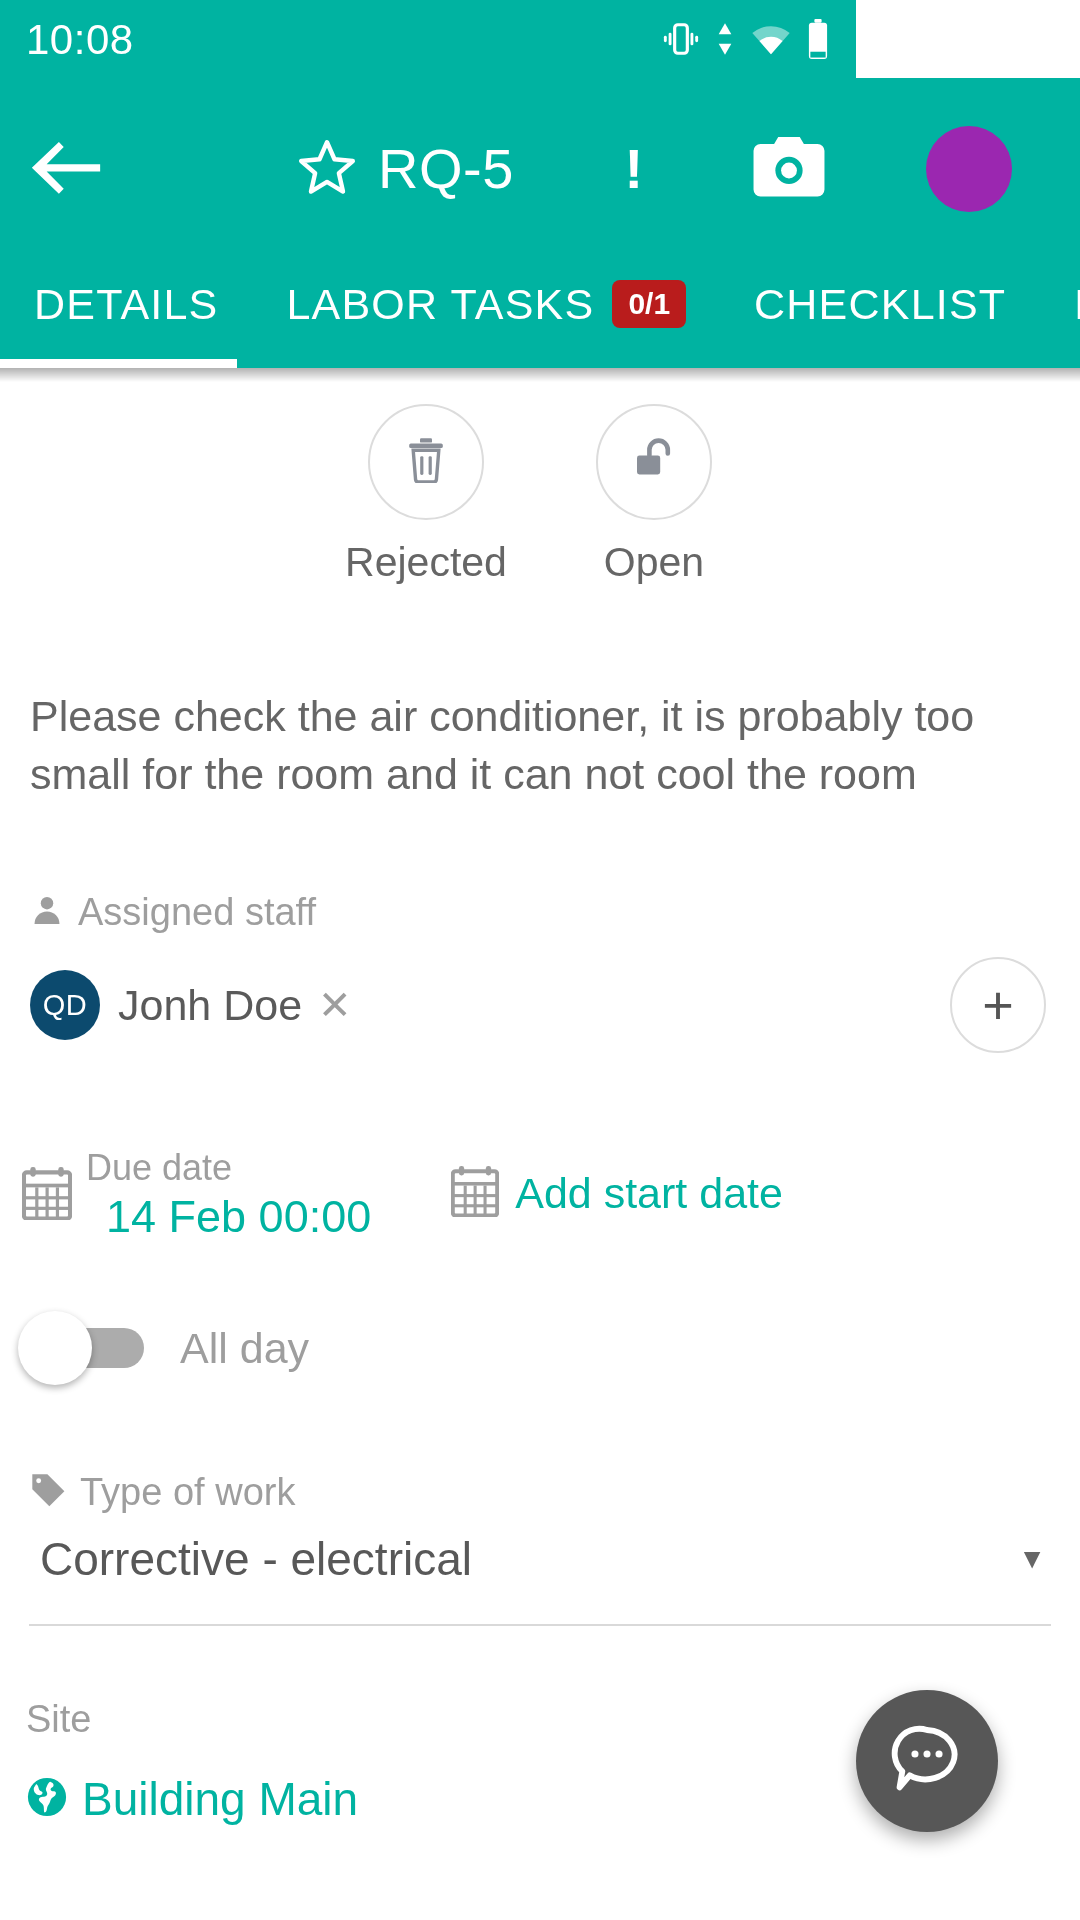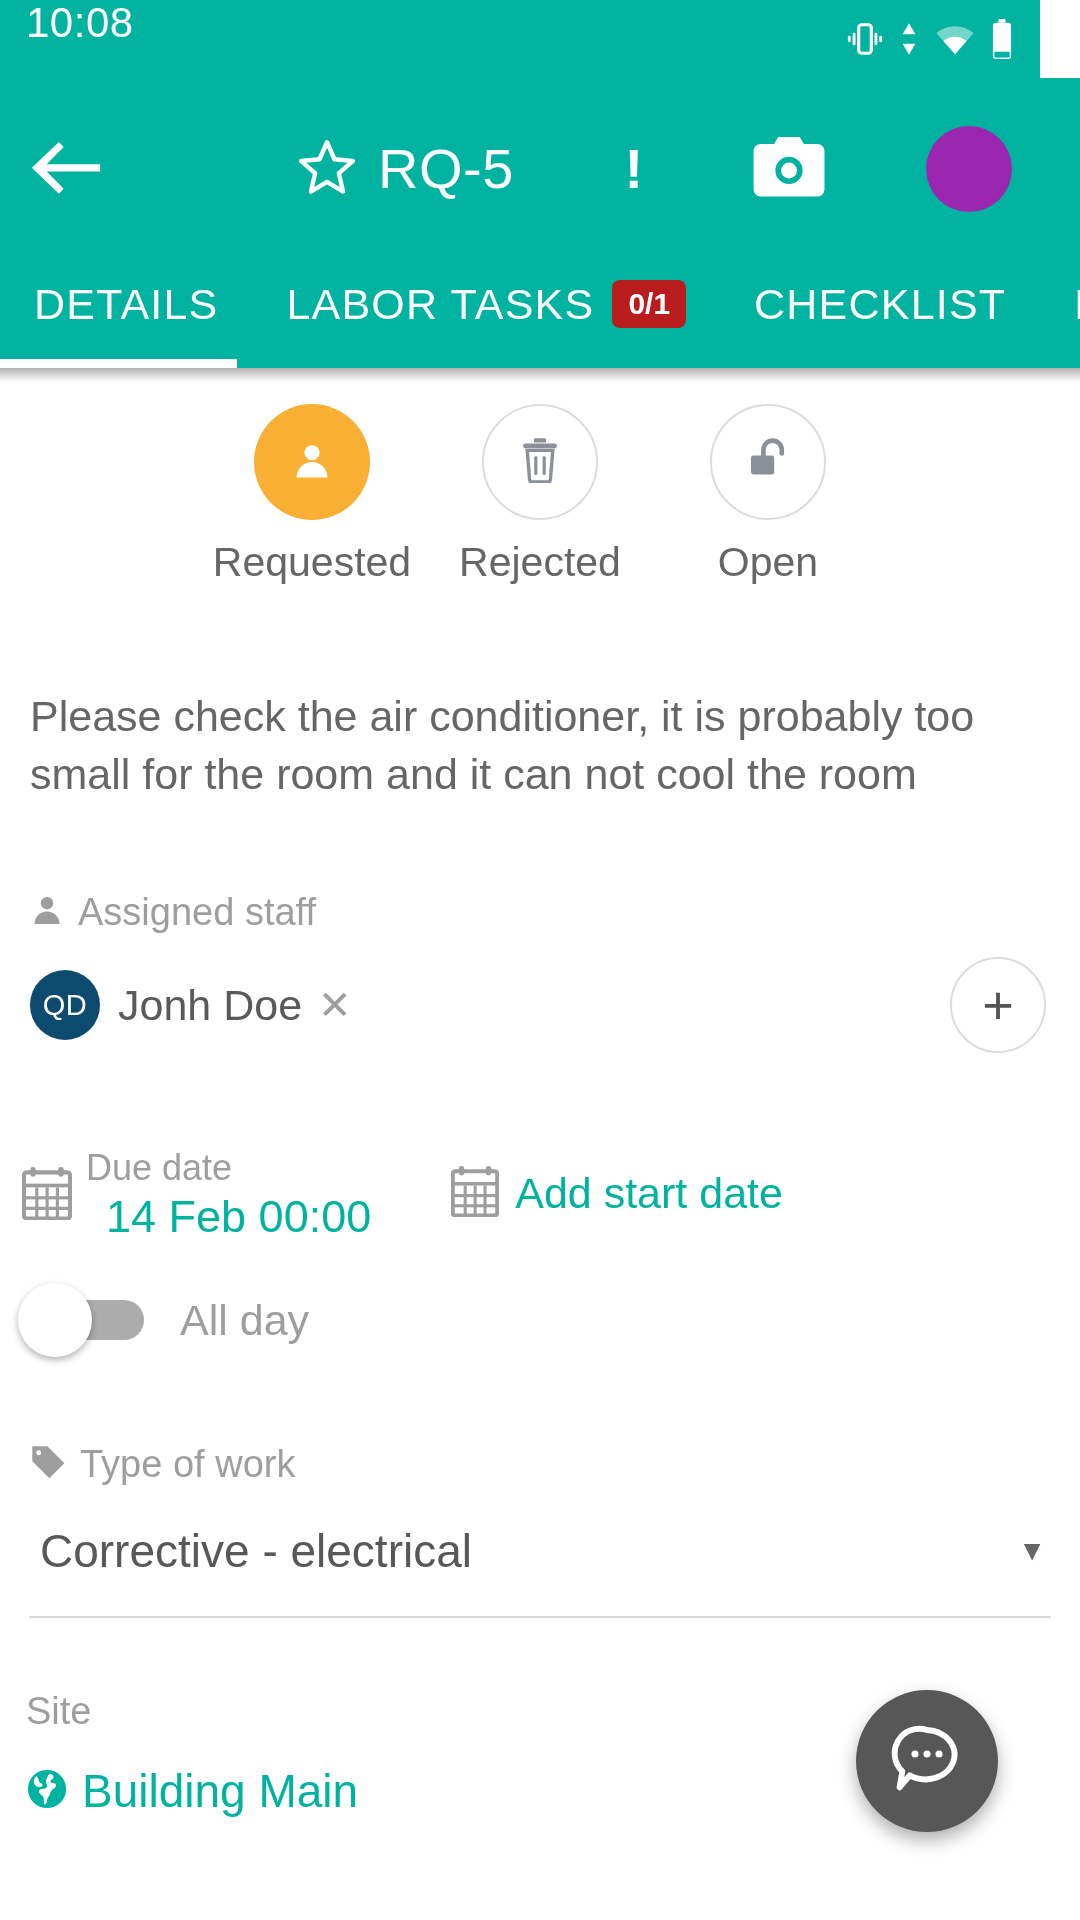--- a/index.html
+++ b/index.html
@@ -16,24 +16,25 @@
     position: relative;
     width: 1080px;
     height: 1920px;
     background: #ffffff;
   }
 
   
   .status-bar {
     position: absolute;
     top: 0; left: 0;
-    width: 1040px;
+    width: 856px;
     height: 78px;
     background: #00B3A1;
     display: flex;
+    align-items: center;
     justify-content: space-between;
     padding: 0 26px 0 26px;
   }
   .status-clock {
     color: #ffffff;
     font-size: 42px;
     letter-spacing: 0.5px;
     font-weight: 400;
     line-height: 1;
     padding-top: 2px;
@@ -315,21 +316,21 @@
   .start-date-link {
     font-size: 43px;
     color: #00B3A1;
     line-height: 1;
   }
 
   
   .toggle-row {
     display: flex;
     align-items: center;
-    margin-top: 48px;
+    margin-top: 76px;
     padding-left: 18px;
     cursor: pointer;
   }
   .toggle {
     position: relative;
     width: 126px;
     height: 56px;
   }
   .toggle-track {
     position: absolute;
@@ -350,21 +351,21 @@
   .toggle-label {
     margin-left: 36px;
     font-size: 43px;
     color: #9E9E9E;
     line-height: 1;
   }
 
   
   .work-block { margin-top: 96px; }
   .select-row {
-    margin-top: 44px;
+    margin-top: 24px;
     display: flex;
     align-items: center;
     justify-content: space-between;
     padding: 0 34px 0 40px;
     cursor: pointer;
   }
   .select-value {
     font-size: 46px;
     color: #585858;
     line-height: 1;
@@ -505,31 +506,20 @@
     <div class="tab">
       <span class="tab-label">PA</span>
     </div>
     <div class="tab-indicator"></div>
   </div>
   <div class="bar-shadow"></div>
 
   <div class="content">
 
     <div class="status-row">
-      <div class="status-item">
-        <div class="status-circle filled">
-          <span>
-            <svg width="44" height="44" viewBox="0 0 24 24" fill="#ffffff">
-              <circle cx="12" cy="8" r="4.1"></circle>
-              <path d="M3.6 21.5 A8.4 8.4 0 0 1 20.4 21.5 Z"></path>
-            </svg>
-          </span>
-        </div>
-        <div class="status-text">Requested</div>
-      </div>
 
       <div class="status-item">
         <div class="status-circle outline">
           <span>
             <svg width="42" height="46" viewBox="0 0 20 23" fill="#8A8F98">
               <rect x="7" y="0.6" width="6" height="2.2" rx="0.6"></rect>
               <rect x="1.6" y="3.2" width="16.8" height="2.3" rx="0.8"></rect>
               <path d="M3.6 6.6 L16.4 6.6 L15.2 21.4 A1.3 1.3 0 0 1 13.9 22.5 L6.1 22.5 A1.3 1.3 0 0 1 4.8 21.4 Z" fill="none" stroke="#8A8F98" stroke-width="1.7"></path>
               <rect x="7.1" y="9.6" width="1.6" height="9.4" rx="0.7"></rect>
               <rect x="11.3" y="9.6" width="1.6" height="9.4" rx="0.7"></rect>

